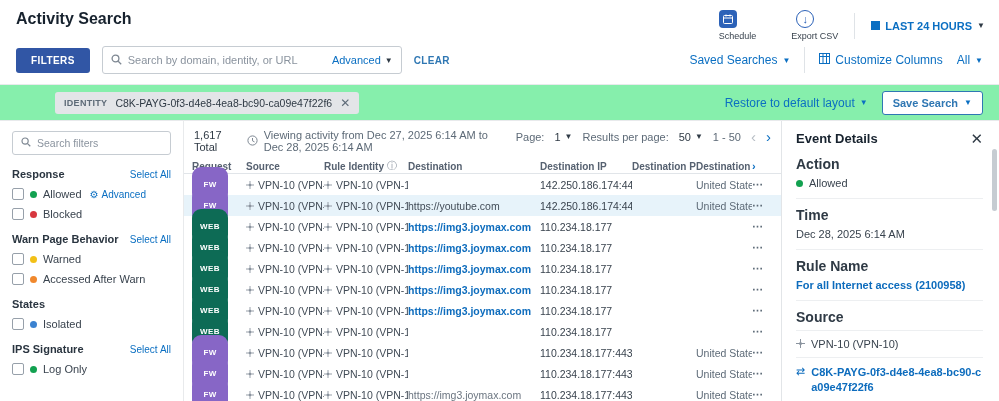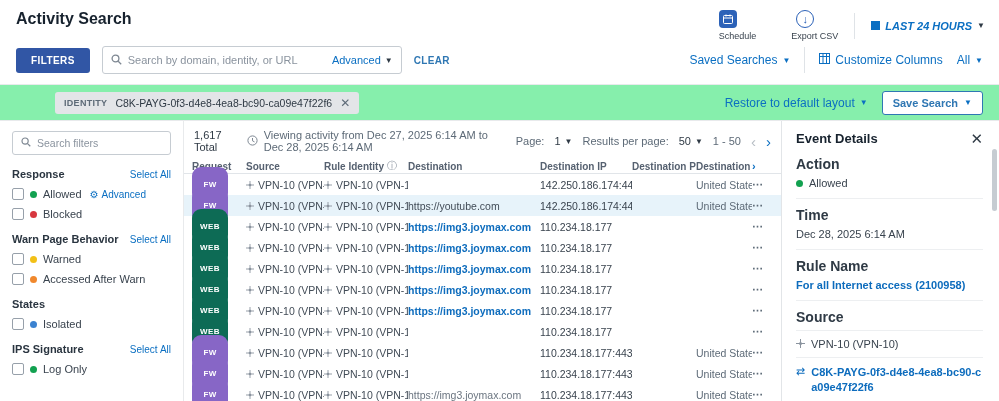--- a/index.html
+++ b/index.html
@@ -8,21 +8,21 @@
 
   
   .topbar { display:flex; justify-content:space-between; align-items:flex-start; padding:10px 14px 4px 16px; height:46px; }
   .page-title { font-size:16px; font-weight:700; color:#17222e; }
   .topbar-right { display:flex; align-items:center; gap:16px; }
   .icon-btn { display:flex; flex-direction:column; align-items:center; gap:3px; cursor:pointer; }
   .icon-btn .lbl { font-size:9px; color:#39434e;padding-left:19px; }
   .sched-ic { width:18px; height:18px; background:#2c62b8; border-radius:4px; display:flex; align-items:center; justify-content:center; }
   .export-ic { width:18px; height:18px; border:1.5px solid #2c62b8; border-radius:50%; color:#2c62b8; display:flex; align-items:center; justify-content:center; font-size:11px; font-weight:700; line-height:1; }
   .vdiv { width:1px; height:26px; background:#dfe3e7; }
-  .time-range { display:flex; align-items:center; gap:5px; color:#0b6fc2; font-weight:700; font-size:11px; cursor:pointer;font-style:italic; }
+  .time-range { display:flex; align-items:center; gap:5px; color:#0b6fc2; font-weight:700; font-size:11px; cursor:pointer; }
   .tr-sq { width:9px; height:9px; background:#0b6fc2; display:inline-block; }
   .caret { font-size:8px; color:#2f3a45; }
   .caret-blue { font-size:8px; color:#0b6fc2; }
 
   
   .filter-bar { display:flex; align-items:center; padding:0 16px 10px 16px; gap:12px; border-bottom:1px solid #e8eaec; }
   .filters-btn { background:#3156a5; color:#fff; font-weight:700; font-size:10px; border:none; border-radius:3px; padding:7px 15px; letter-spacing:.4px; cursor:pointer; font-family:inherit; }
   .searchbox { display:flex; align-items:center; width:300px; height:28px; border:1px solid #c6ccd2; border-radius:3px; padding:0 8px; gap:6px; background:#fff; }
   .searchbox input { border:none; outline:none; flex:1; font-size:11px; color:#39434e; font-family:inherit; min-width:0; }
   .searchbox input::placeholder { color:#8a939e; }
@@ -53,21 +53,21 @@
   .fsec-title { font-weight:700; font-size:11px; color:#2a3540; }
   .select-all { color:#0b6fc2; font-size:10px; cursor:pointer; }
   .fitem { display:flex; align-items:center; gap:6px; margin-top:8px; }
   .cbx { width:12px; height:12px; border:1px solid #97a0aa; border-radius:2px; background:#fff; flex-shrink:0; cursor:pointer; }
   .dot { width:7px; height:7px; border-radius:50%; flex-shrink:0; }
   .fitem-label { font-size:11px; color:#39434e; }
   .adv-link { color:#0b6fc2; font-size:10px; margin-left:2px; display:flex; align-items:center; gap:3px; cursor:pointer; }
 
   
   .table-area { flex:1; min-width:0; display:flex; flex-direction:column; overflow:hidden; }
-  .tinfo { display:flex; align-items:center; gap:14px; padding:8px 10px 6px 10px; font-size:11px; color:#2f3a45; }
+  .tinfo { display:flex; align-items:flex-start; gap:14px; padding:8px 10px 6px 10px; font-size:11px; color:#2f3a45; }
   .viewing { display:flex; align-items:center; gap:6px; color:#5d6a77; }
   .tpag { margin-left:auto; display:flex; align-items:center; gap:10px; color:#5d6a77; white-space:nowrap; }
   .pag-ctrl { color:#2f3a45; cursor:pointer; display:flex; align-items:center; gap:4px; }
   .pag-prev { color:#b6bdc4; font-size:15px; line-height:1; }
   .pag-next { color:#0b6fc2; font-size:15px; line-height:1; cursor:pointer; }
   .thead,.trow { display:grid; grid-template-columns:54px 78px 84px 132px 92px 64px 56px 22px; align-items:center; padding-left:8px; }
   .thead { height:26px; border-bottom:1px solid #e1e5e9; font-size:10px; font-weight:700; color:#566170; }
   .th { overflow:hidden; white-space:nowrap; padding-right:6px; display:flex; gap:3px; align-items:center; }
   .col-chevron { color:#0b6fc2; font-weight:700; font-size:11px; cursor:pointer; }
   .trow { height:21px; font-size:10.5px; color:#39434e; cursor:pointer; }

